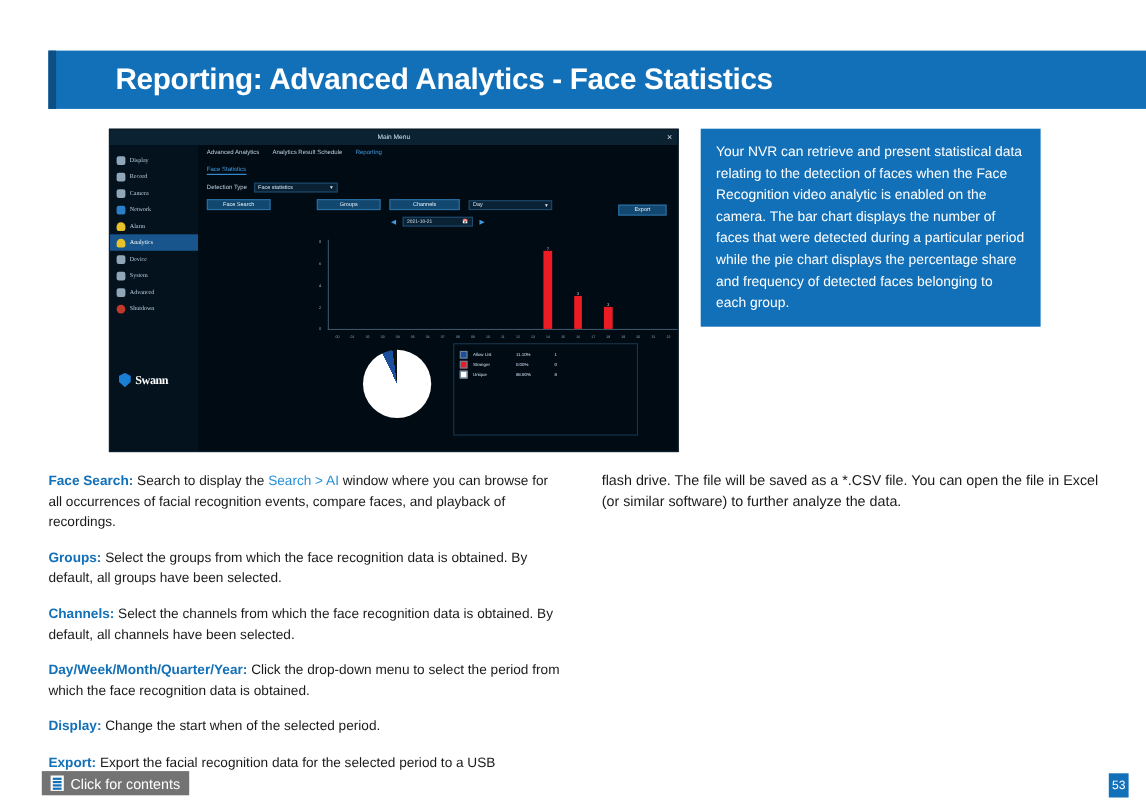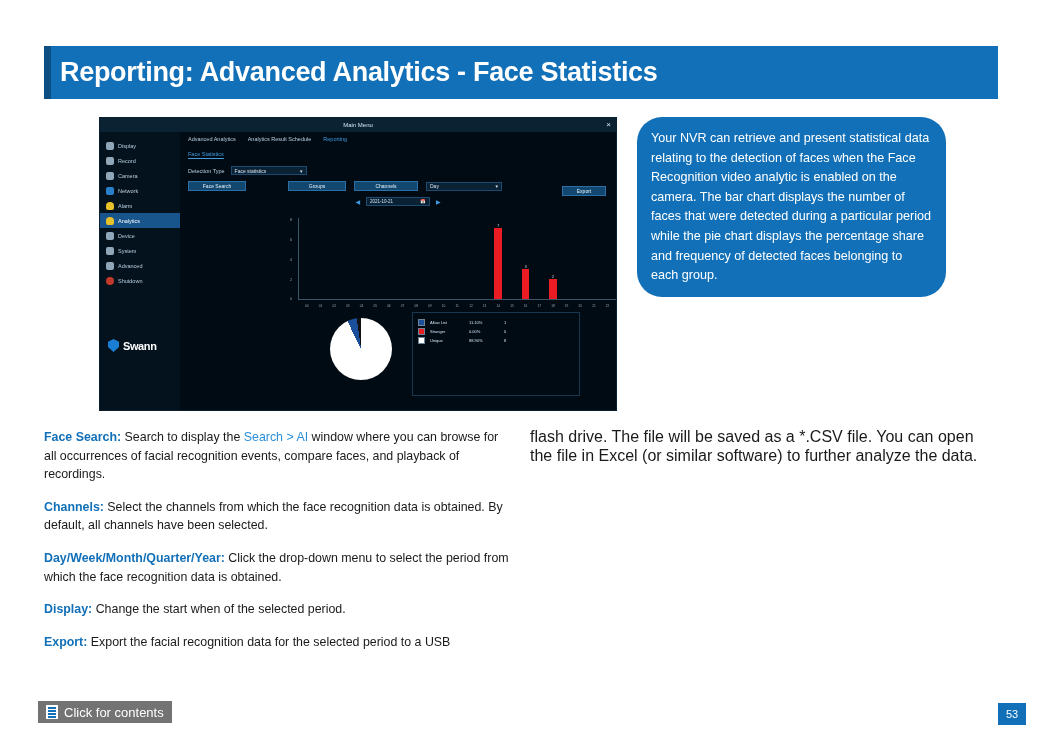--- a/index.html
+++ b/index.html
@@ -22,20 +22,21 @@
   
   .header-band {
     position: absolute;
     left: 44px;
     top: 46px;
     width: 954px;
     height: 53px;
     background: #1270b8;
     display: flex;
     align-items: center;
+    padding-left: 45px;
   }
   .header-accent {
     position: absolute;
     left: 44px;
     top: 46px;
     width: 7px;
     height: 53px;
     background: #0d4f83;
   }
   .header-title {
@@ -81,20 +82,21 @@
     top: 14px;
     right: 0;
     bottom: 0;
     display: flex;
   }
   .shot-sidebar {
     width: 80px;
     background: #04121d;
     padding-top: 6px;
     position: relative;
+    font-family: Liberation Serif, serif;
   }
   .side-item {
     display: flex;
     align-items: center;
     height: 15px;
     padding-left: 6px;
     color: #b9cede;
     font-size: 5.5px;
     gap: 4px;
   }
@@ -333,38 +335,37 @@
     left: 637px;
     top: 117px;
     width: 309px;
     height: 180px;
     background: #1270b8;
     color: #ffffff;
     padding: 12px 14px;
     box-sizing: border-box;
     font-size: 12.6px;
     line-height: 19.6px;
-    border-radius: 25px;
   }
   
   .col-left {
     position: absolute;
     left: 44px;
     top: 428px;
     width: 470px;
     font-size: 12.4px;
     line-height: 18.6px;
     color: #1a1a1a;
   }
   .col-right {
     position: absolute;
-    left: 530px;
+    left: 547px;
     top: 428px;
     width: 470px;
-    font-size: 16px;
+    font-size: 13px;
     line-height: 18.6px;
     color: #1a1a1a;
   }
   .para { margin-bottom: 14px; }
   .para:last-child { margin-bottom: 0; }
   .term {
     color: #1270b8;
     font-weight: bold;
   }
   .link { color: #2a8fd8; }
@@ -393,21 +394,21 @@
     position: absolute;
     left: 2px; top: 2px;
     width: 8px; height: 2px;
     background: #1270b8;
     box-shadow: 0 3px 0 #1270b8, 0 6px 0 #1270b8, 0 9px 0 #1270b8;
   }
   .page-num {
     position: absolute;
     right: 16px;
     bottom: 12px;
-    width: 28px;
+    width: 18px;
     height: 22px;
     background: #1270b8;
     color: #ffffff;
     font-size: 11px;
     display: flex;
     align-items: center;
     justify-content: center;
   }
 </style>
 </head>
@@ -616,20 +617,23 @@
 
   <div class="callout">
     <span>Your NVR can retrieve and present statistical data relating to the detection of faces when the Face Recognition video analytic is enabled on the camera. The bar chart displays the number of faces that were detected during a particular period while the pie chart displays the percentage share and frequency of detected faces belonging to each group.</span>
   </div>
 
   <div class="col-left">
     <div class="para">
       <span class="term">Face Search:</span><span> Search to display the </span><span class="link">Search &gt; AI</span><span> window where you can browse for all occurrences of facial recognition events, compare faces, and playback of recordings.</span>
     </div>
     <div class="para">
+      <span class="term">Groups:</span><span> Select the groups from which the face recognition data is obtained. By default, all groups have been selected.</span>
+    </div>
+    <div class="para">
       <span class="term">Channels:</span><span> Select the channels from which the face recognition data is obtained. By default, all channels have been selected.</span>
     </div>
     <div class="para">
       <span class="term">Day/Week/Month/Quarter/Year:</span><span> Click the drop-down menu to select the period from which the face recognition data is obtained.</span>
     </div>
     <div class="para">
       <span class="term">Display:</span><span> Change the start when of the selected period.</span>
     </div>
     <div class="para">
       <span class="term">Export:</span><span> Export the facial recognition data for the selected period to a USB</span>

